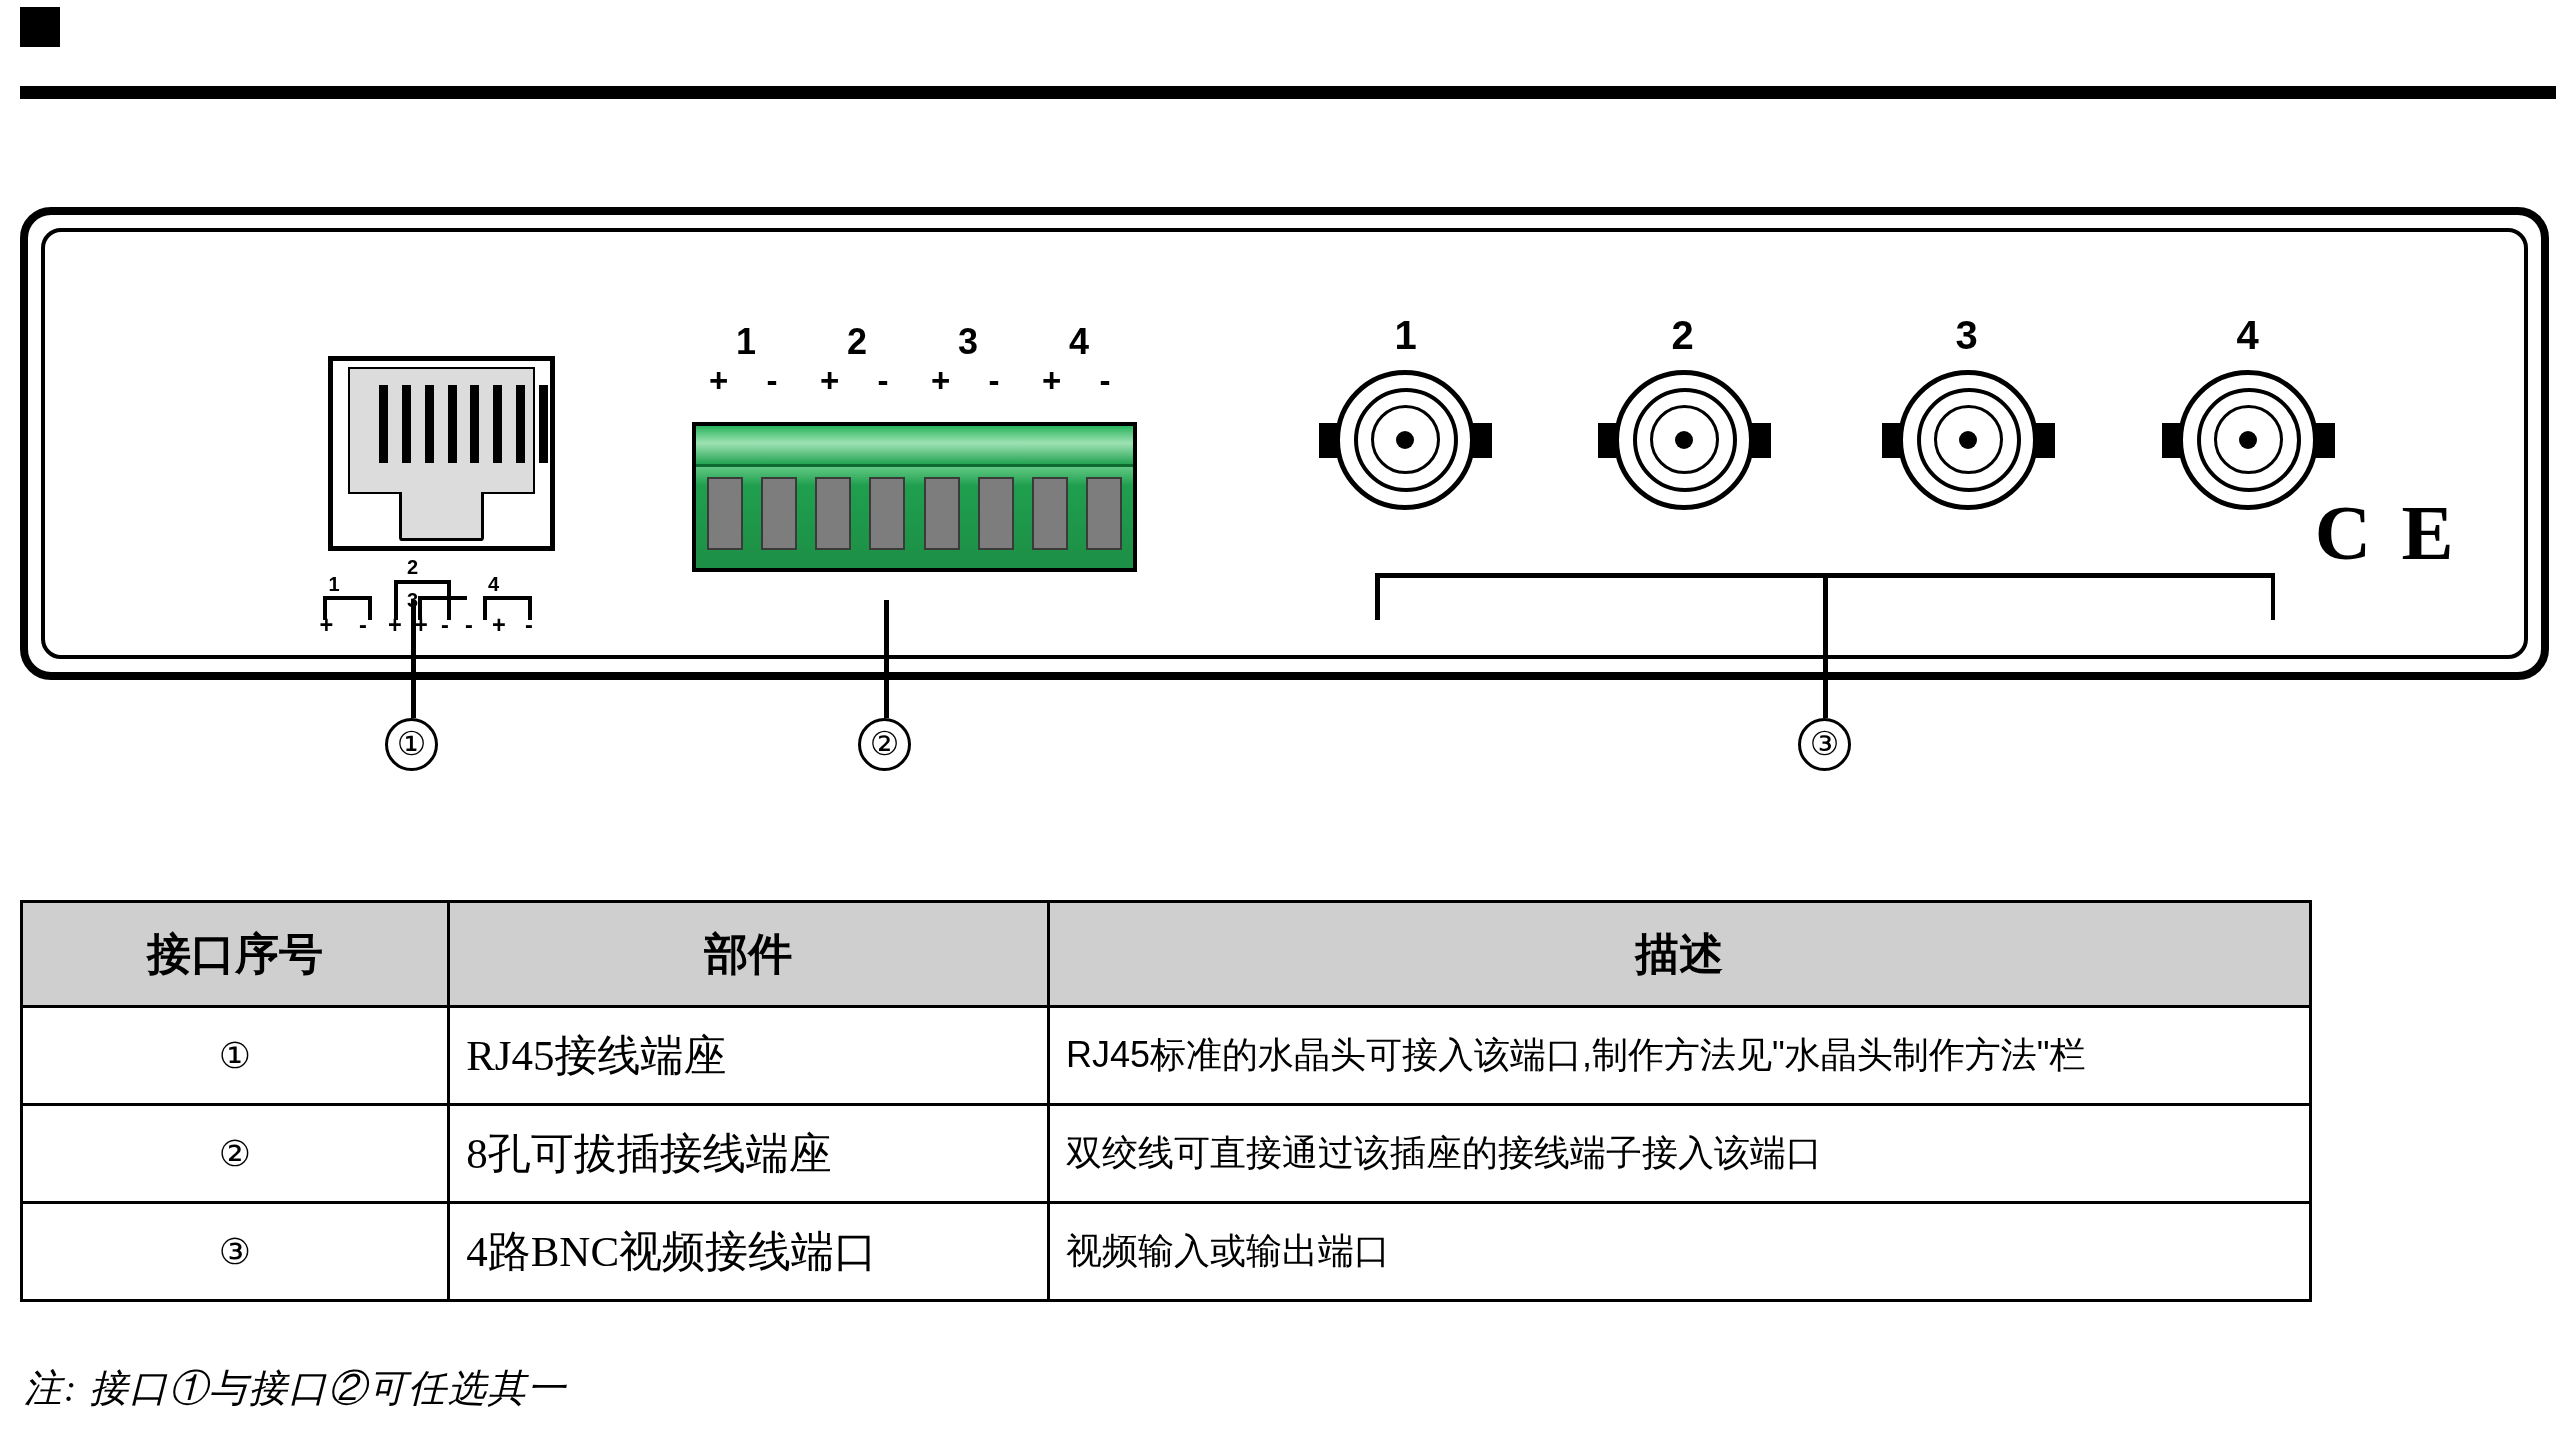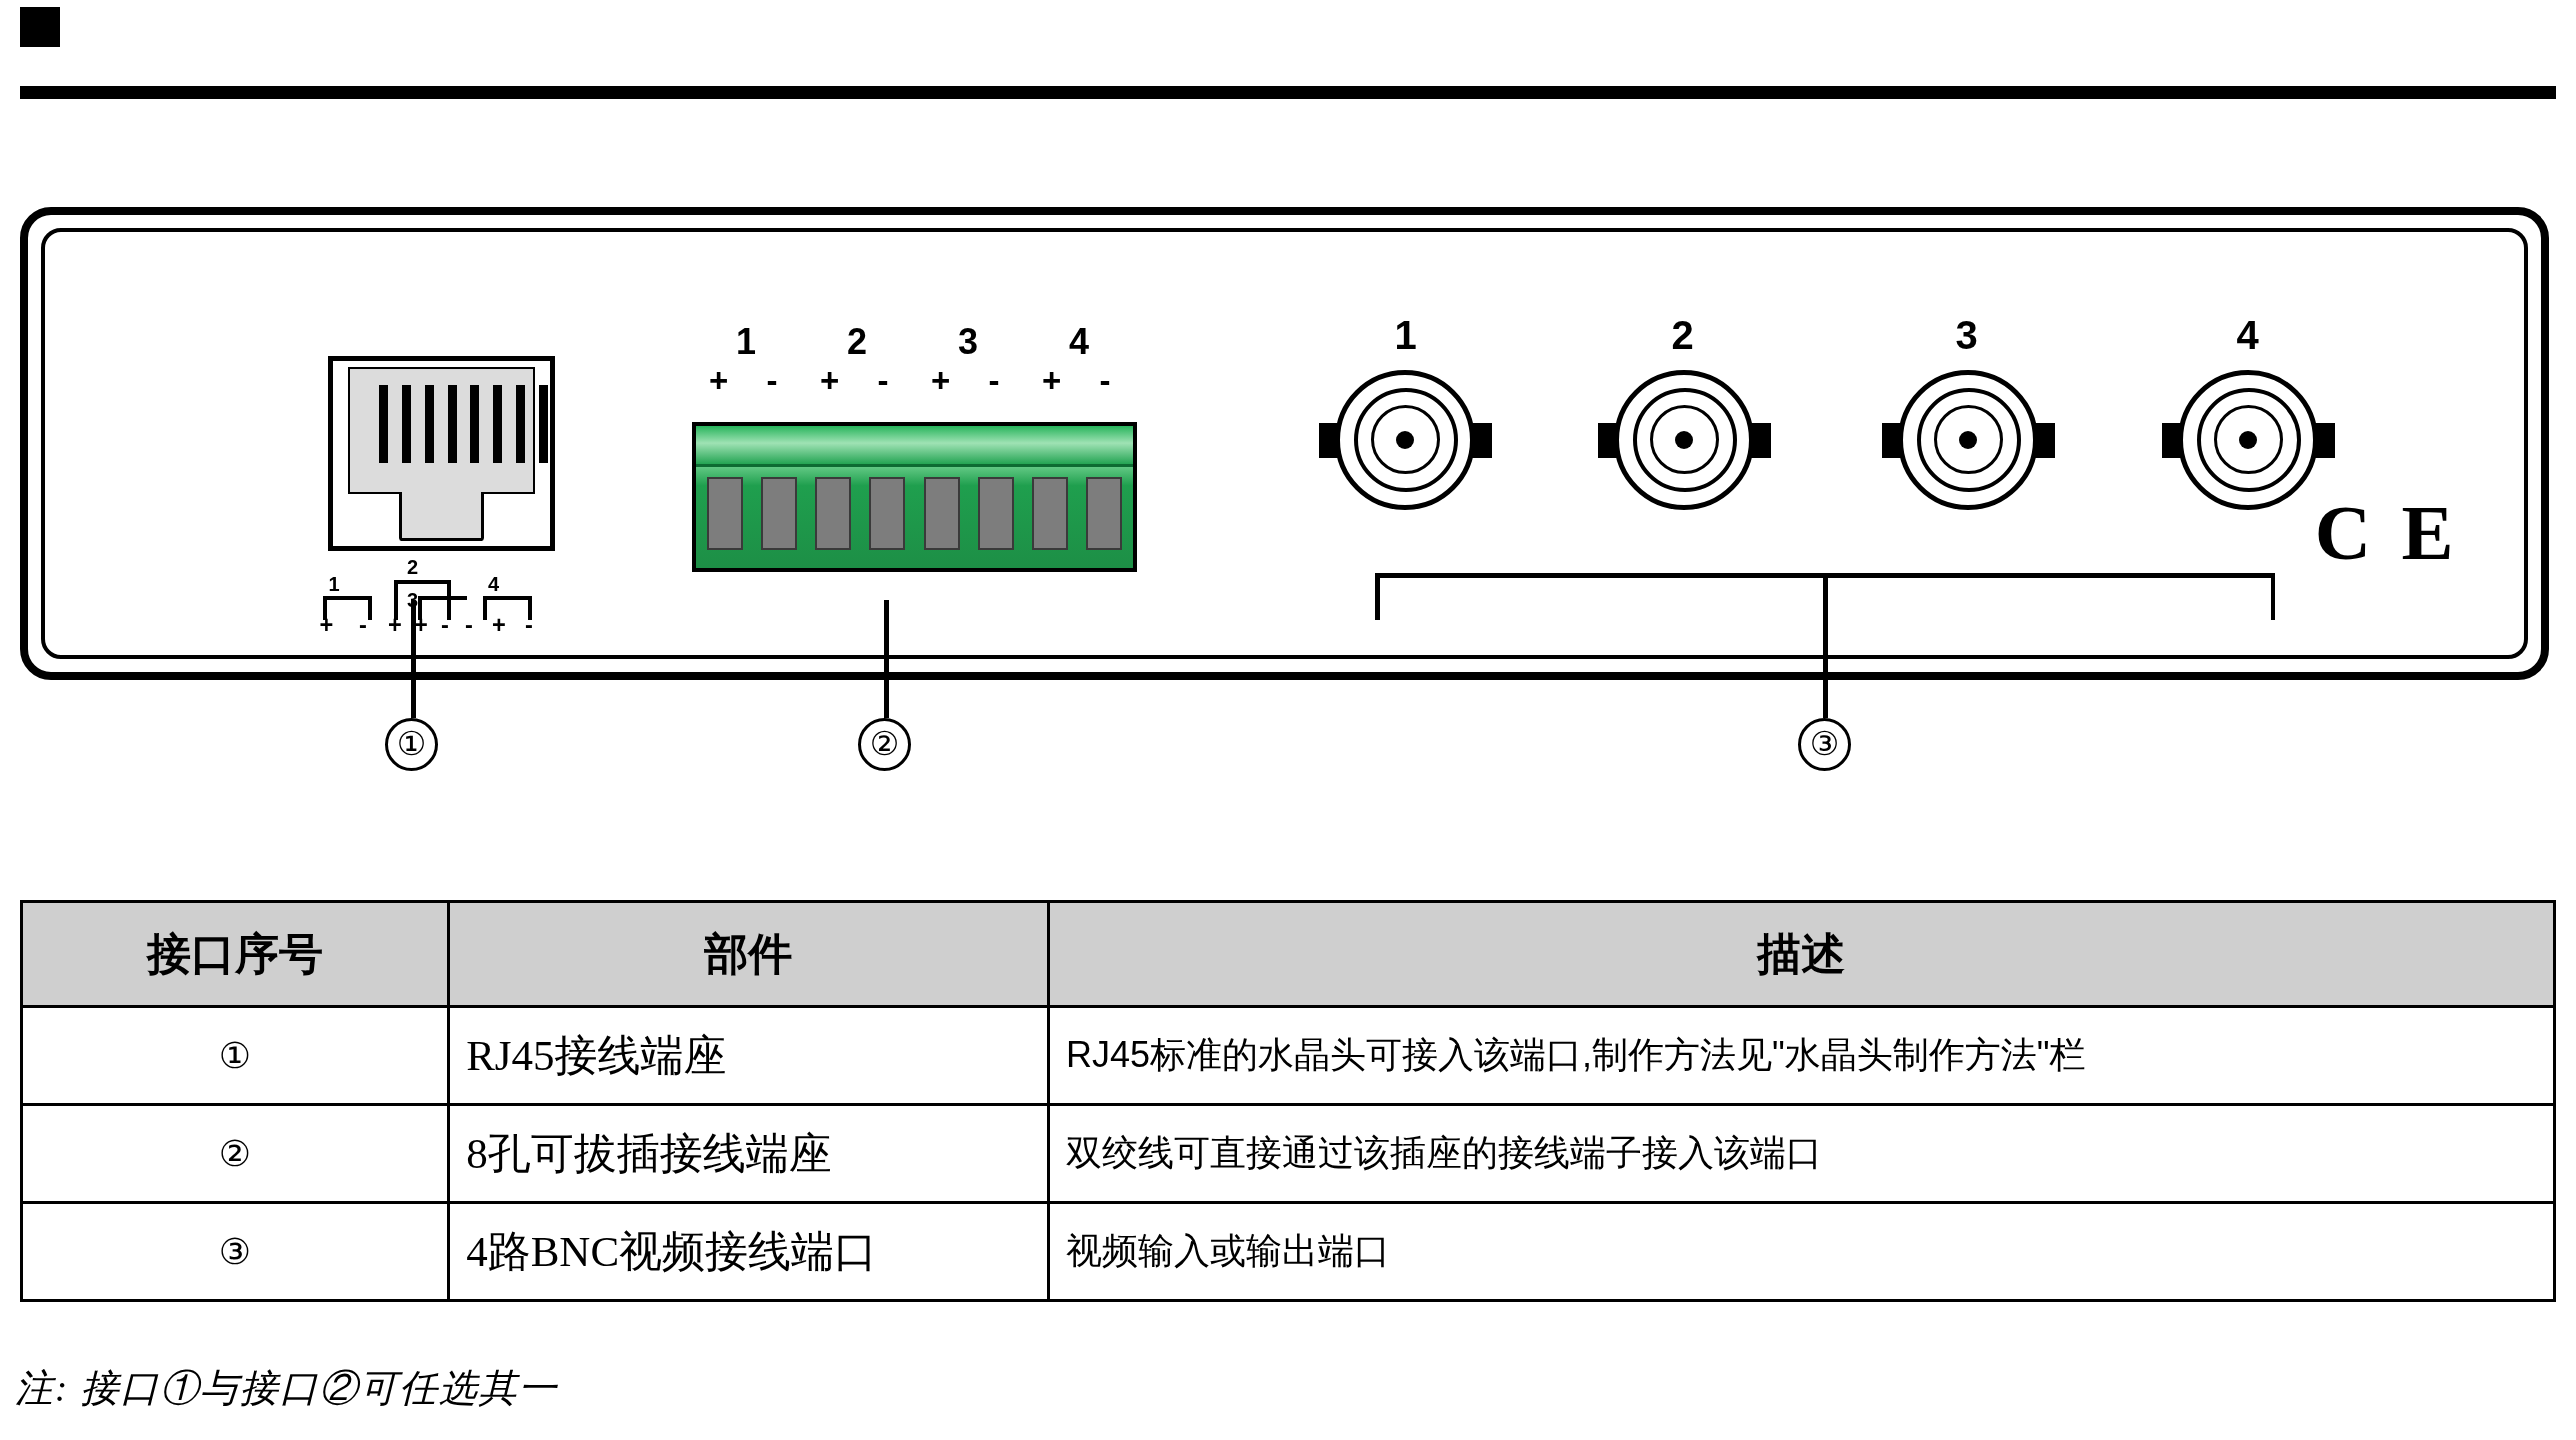--- a/index.html
+++ b/index.html
@@ -311,21 +311,21 @@
     height: 47px;
   }
   .bracket .vl { left: 0; }
   .bracket .vr { right: 0; }
 
   
   .tbl {
     position: absolute;
     left: 20px;
     top: 900px;
-    width: 2536px;
+    width: 2292px;
     border-collapse: collapse;
     table-layout: fixed;
   }
   .tbl th, .tbl td {
     border: 3.6px solid #000;
     padding: 0 16.4px;
     font-size: 38px;
     height: 95px;
     vertical-align: middle;
   }
@@ -337,21 +337,21 @@
     height: 102px;
   }
   .tbl td.c-idx { text-align: center; font-size: 36px; font-family: "DejaVu Sans", sans-serif; }
   .tbl td.c-part { font-size: 43px; font-family: Liberation Serif, serif; }
   .tbl td.c-desc { font-size: 36px; }
   .col-idx { width: 391px; }
   .col-part { width: 564px; }
 
   .note {
     position: absolute;
-    left: 15px;
+    left: 24px;
     top: 1363px;
     font-size: 38px;
     font-style: italic;
     font-family: "Liberation Serif", serif;
     letter-spacing: 1.8px;
   }
 </style>
 </head>
 <body>
 

